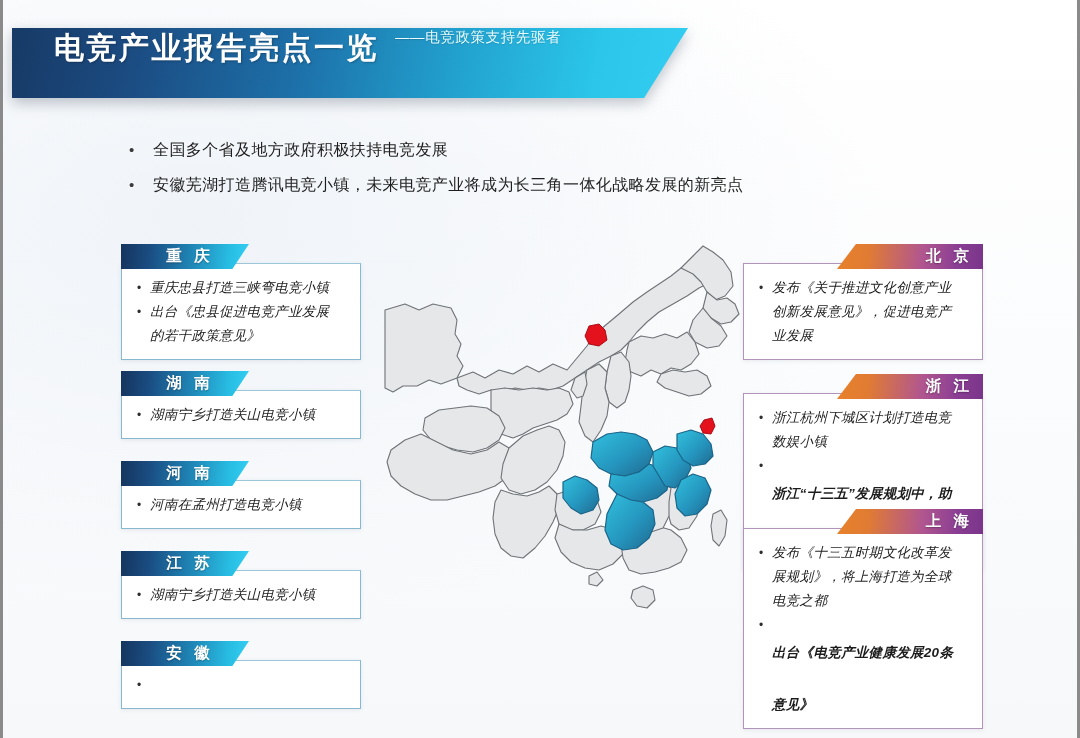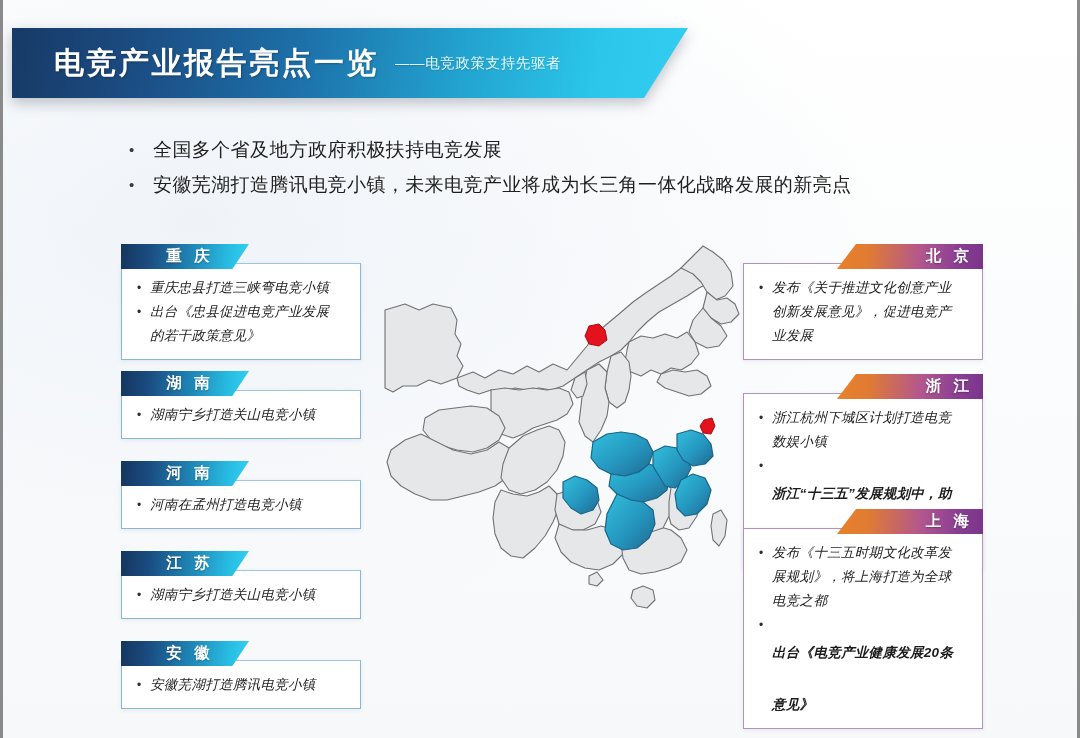--- a/index.html
+++ b/index.html
@@ -40,21 +40,21 @@
     background: linear-gradient(100deg,
         #173a66 0%,
         #1b4a80 17%,
         #1d6fa8 42%,
         #22a2cf 66%,
         #2bc6ea 86%,
         #32cdf0 100%);
     -webkit-clip-path: polygon(0 0, 100% 0, 93.5% 100%, 0 100%);
     clip-path: polygon(0 0, 100% 0, 93.5% 100%, 0 100%);
     display: flex;
-    align-items: center;
+    align-items: flex-start;
     padding-left: 42px;
   }
   .banner-title {
     color: #ffffff;
     font-size: 30px;
     font-weight: bold;
     letter-spacing: 2.5px;
     text-shadow: 1px 1px 2px rgba(0,0,0,0.25);
     white-space: nowrap;
   }
@@ -83,21 +83,21 @@
     width: 30px;
     flex: 0 0 30px;
     color: #3a3a3a;
     font-size: 15px;
     line-height: 24px;
     text-align: left;
     padding-left: 6px;
   }
   .bullet-text {
     color: #1f1f1f;
-    font-size: 19px;
+    font-size: 16px;
     line-height: 24px;
     letter-spacing: 0.4px;
     white-space: nowrap;
   }
 
   
   .map-wrap {
     position: absolute;
     left: 378px; top: 238px;
     width: 372px; height: 460px;
@@ -357,21 +357,20 @@
     </div>
   </div>
 
   <div class="card left" id="card-anhui">
     <div class="card-tab">
       <span>安 徽</span>
     </div>
     <div class="card-body">
       <div class="card-line">
         <div class="card-dot">•</div>
-        <div class="card-txt">安徽芜湖打造腾讯电竞小镇</div>
       </div>
     </div>
   </div>
 
   <div class="card right" id="card-beijing">
     <div class="card-tab">
       <span>北 京</span>
     </div>
     <div class="card-body">
       <div class="card-line">

